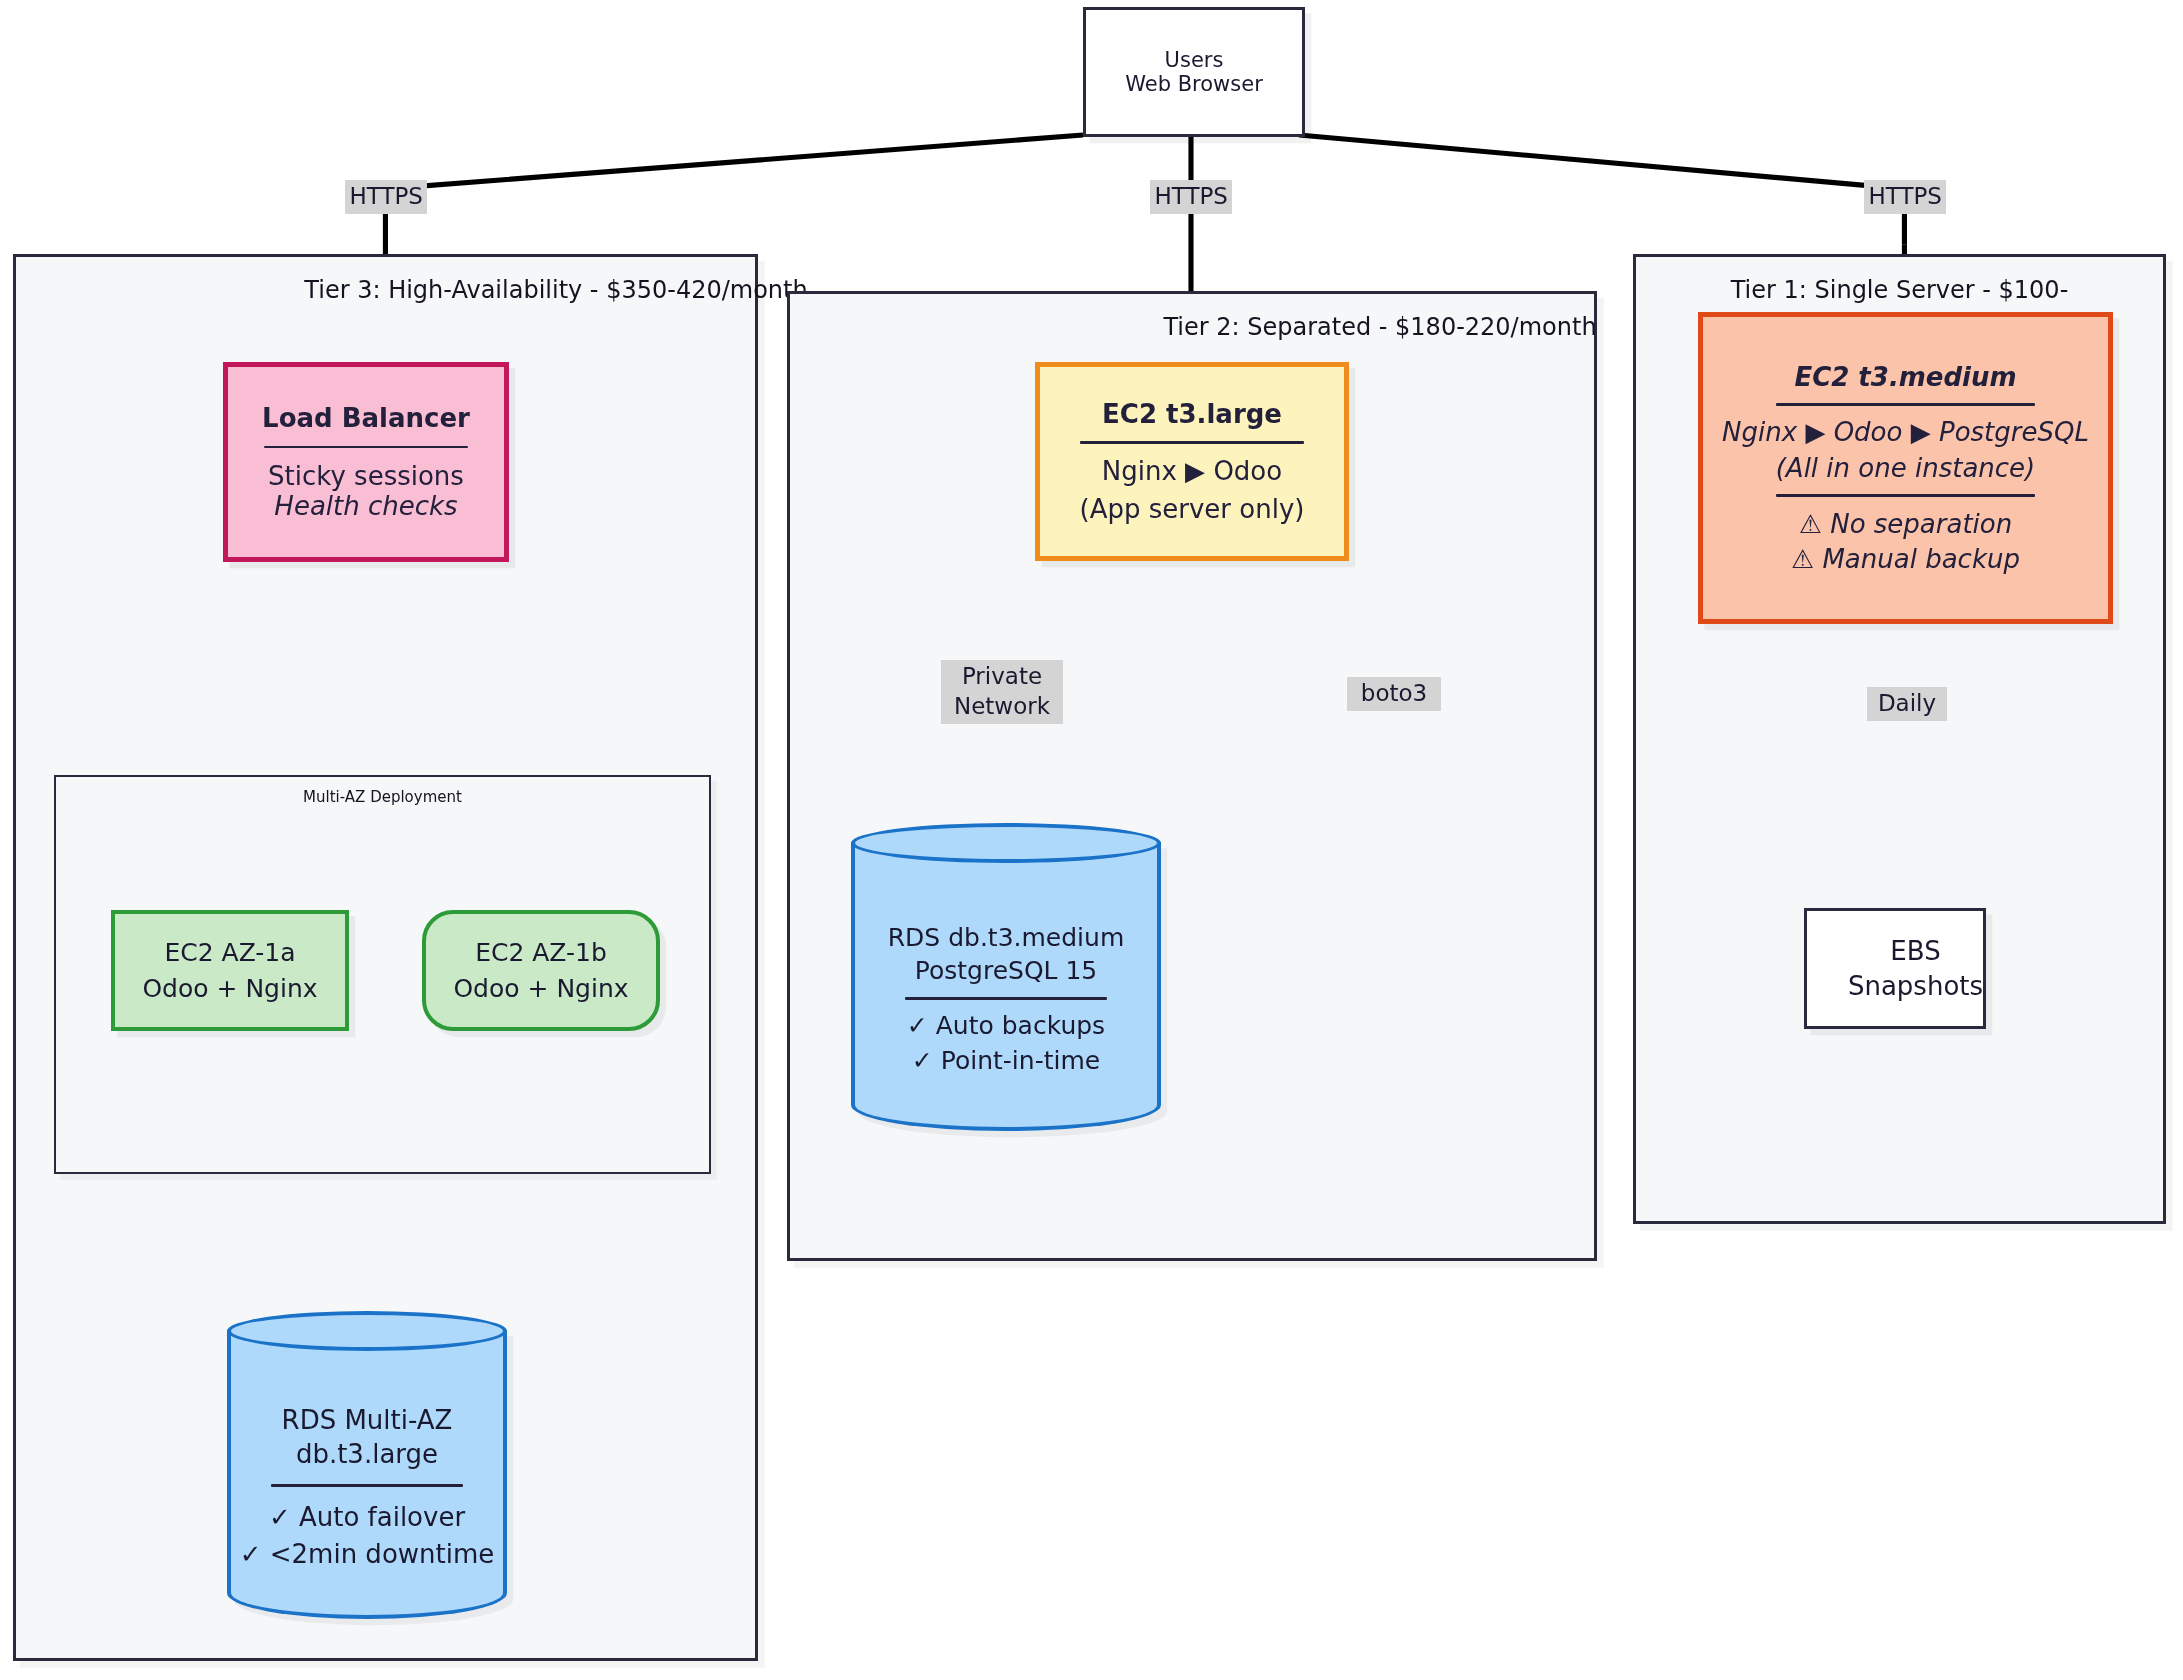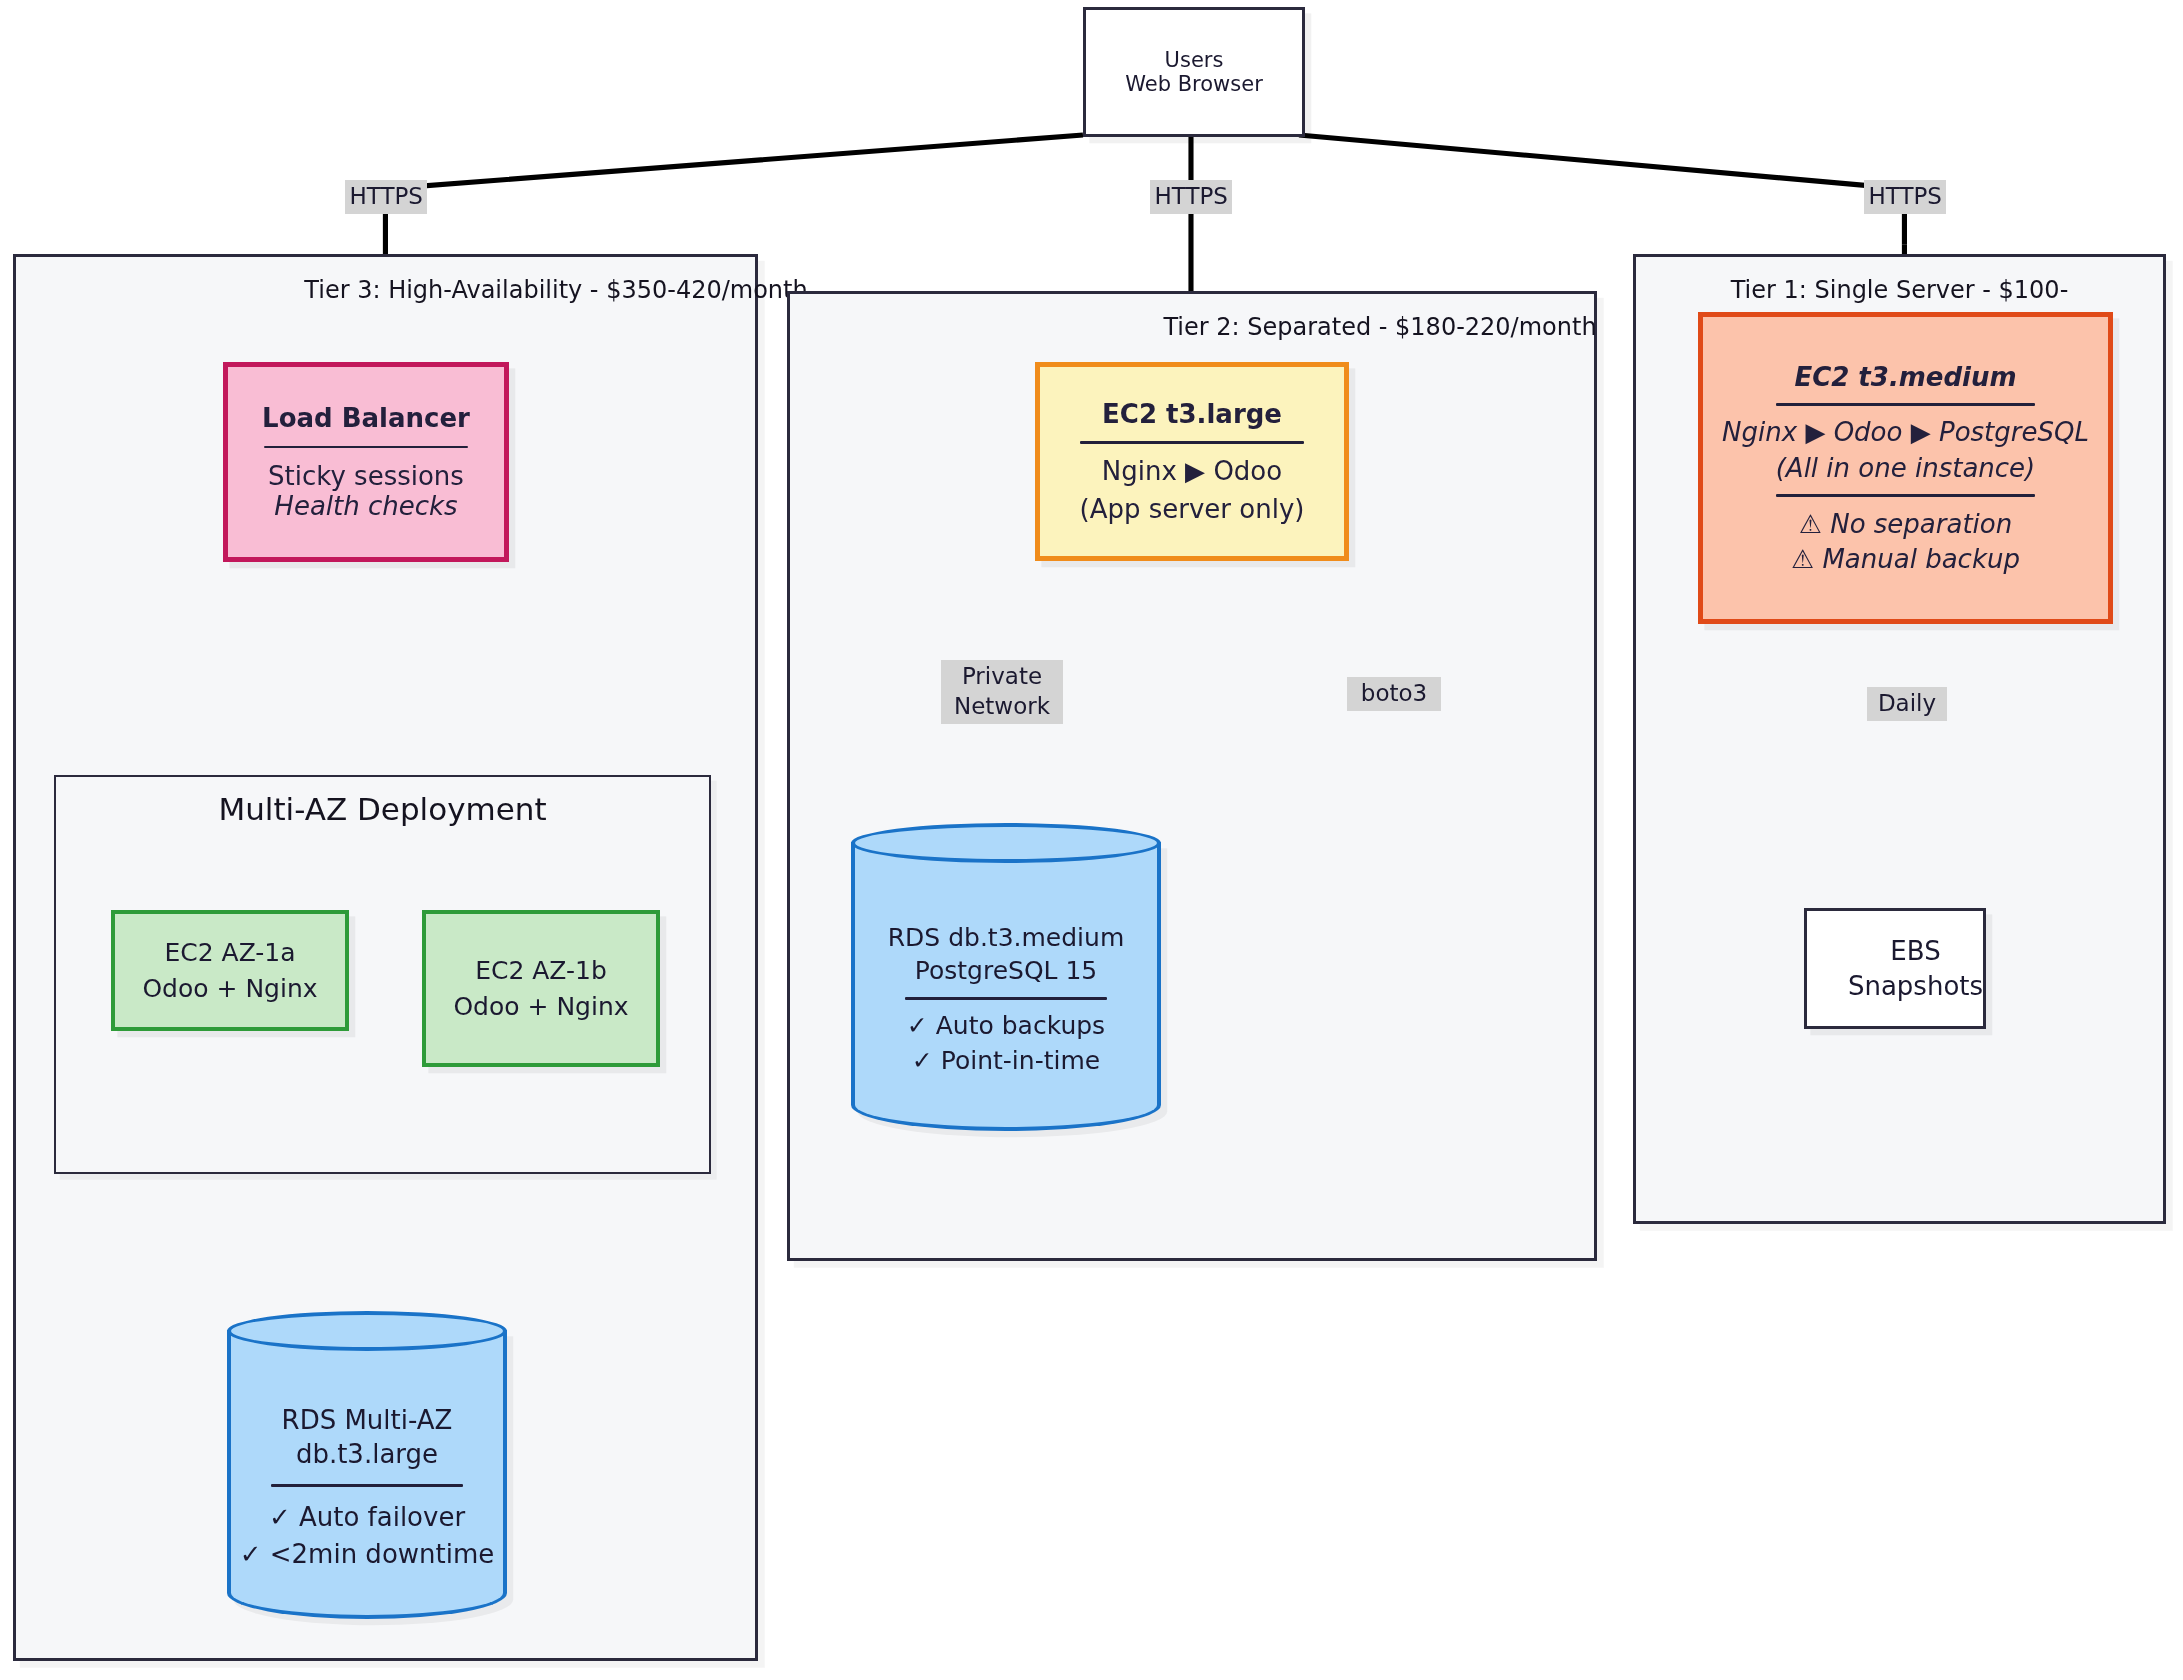--- a/index.html
+++ b/index.html
@@ -119,29 +119,29 @@
   </div>
 
   <div class="node pinkbox" style="left:223px;top:362px;width:286px;height:200px;">
     <div class="ttl t-46">Load Balancer</div>
     <div class="hr" style="width:74%;"></div>
     <div class="line t-46">Sticky sessions</div>
     <div class="line t-46" style="margin-top:0;font-style:italic;">Health checks</div>
   </div>
 
   <div class="inner-cluster" style="left:54px;top:775px;width:657px;height:399px;">
-    <div class="cluster-title" style="top:10.2px;font-size:31px;">Multi-AZ Deployment</div>
+    <div class="cluster-title" style="top:10.2px;font-size:15px;">Multi-AZ Deployment</div>
   </div>
 
   <div class="node greenbox" style="left:111px;top:910px;width:238px;height:121px;">
     <div class="t-44">EC2 AZ-1a</div>
     <div class="t-44" style="margin-top:6.8px;">Odoo + Nginx</div>
   </div>
 
-  <div class="node greenbox" style="left:422px;top:910px;width:238px;height:157px;">
+  <div class="node greenbox" style="left:422px;top:910px;width:238px;height:121px;border-radius:31px;">
     <div class="t-44">EC2 AZ-1b</div>
     <div class="t-44" style="margin-top:6.8px;">Odoo + Nginx</div>
   </div>
 
   <div class="cyl" style="left:227px;top:1311px;width:280px;height:308px;--fill:#aed9fa;--stroke:#1a73c8;">
     <div class="body"></div>
     <div class="top"></div>
     <div class="content">
       <div class="ttl t-46">RDS Multi-AZ</div>
       <div class="t-46" style="margin-top:4.5px;">db.t3.large</div>

